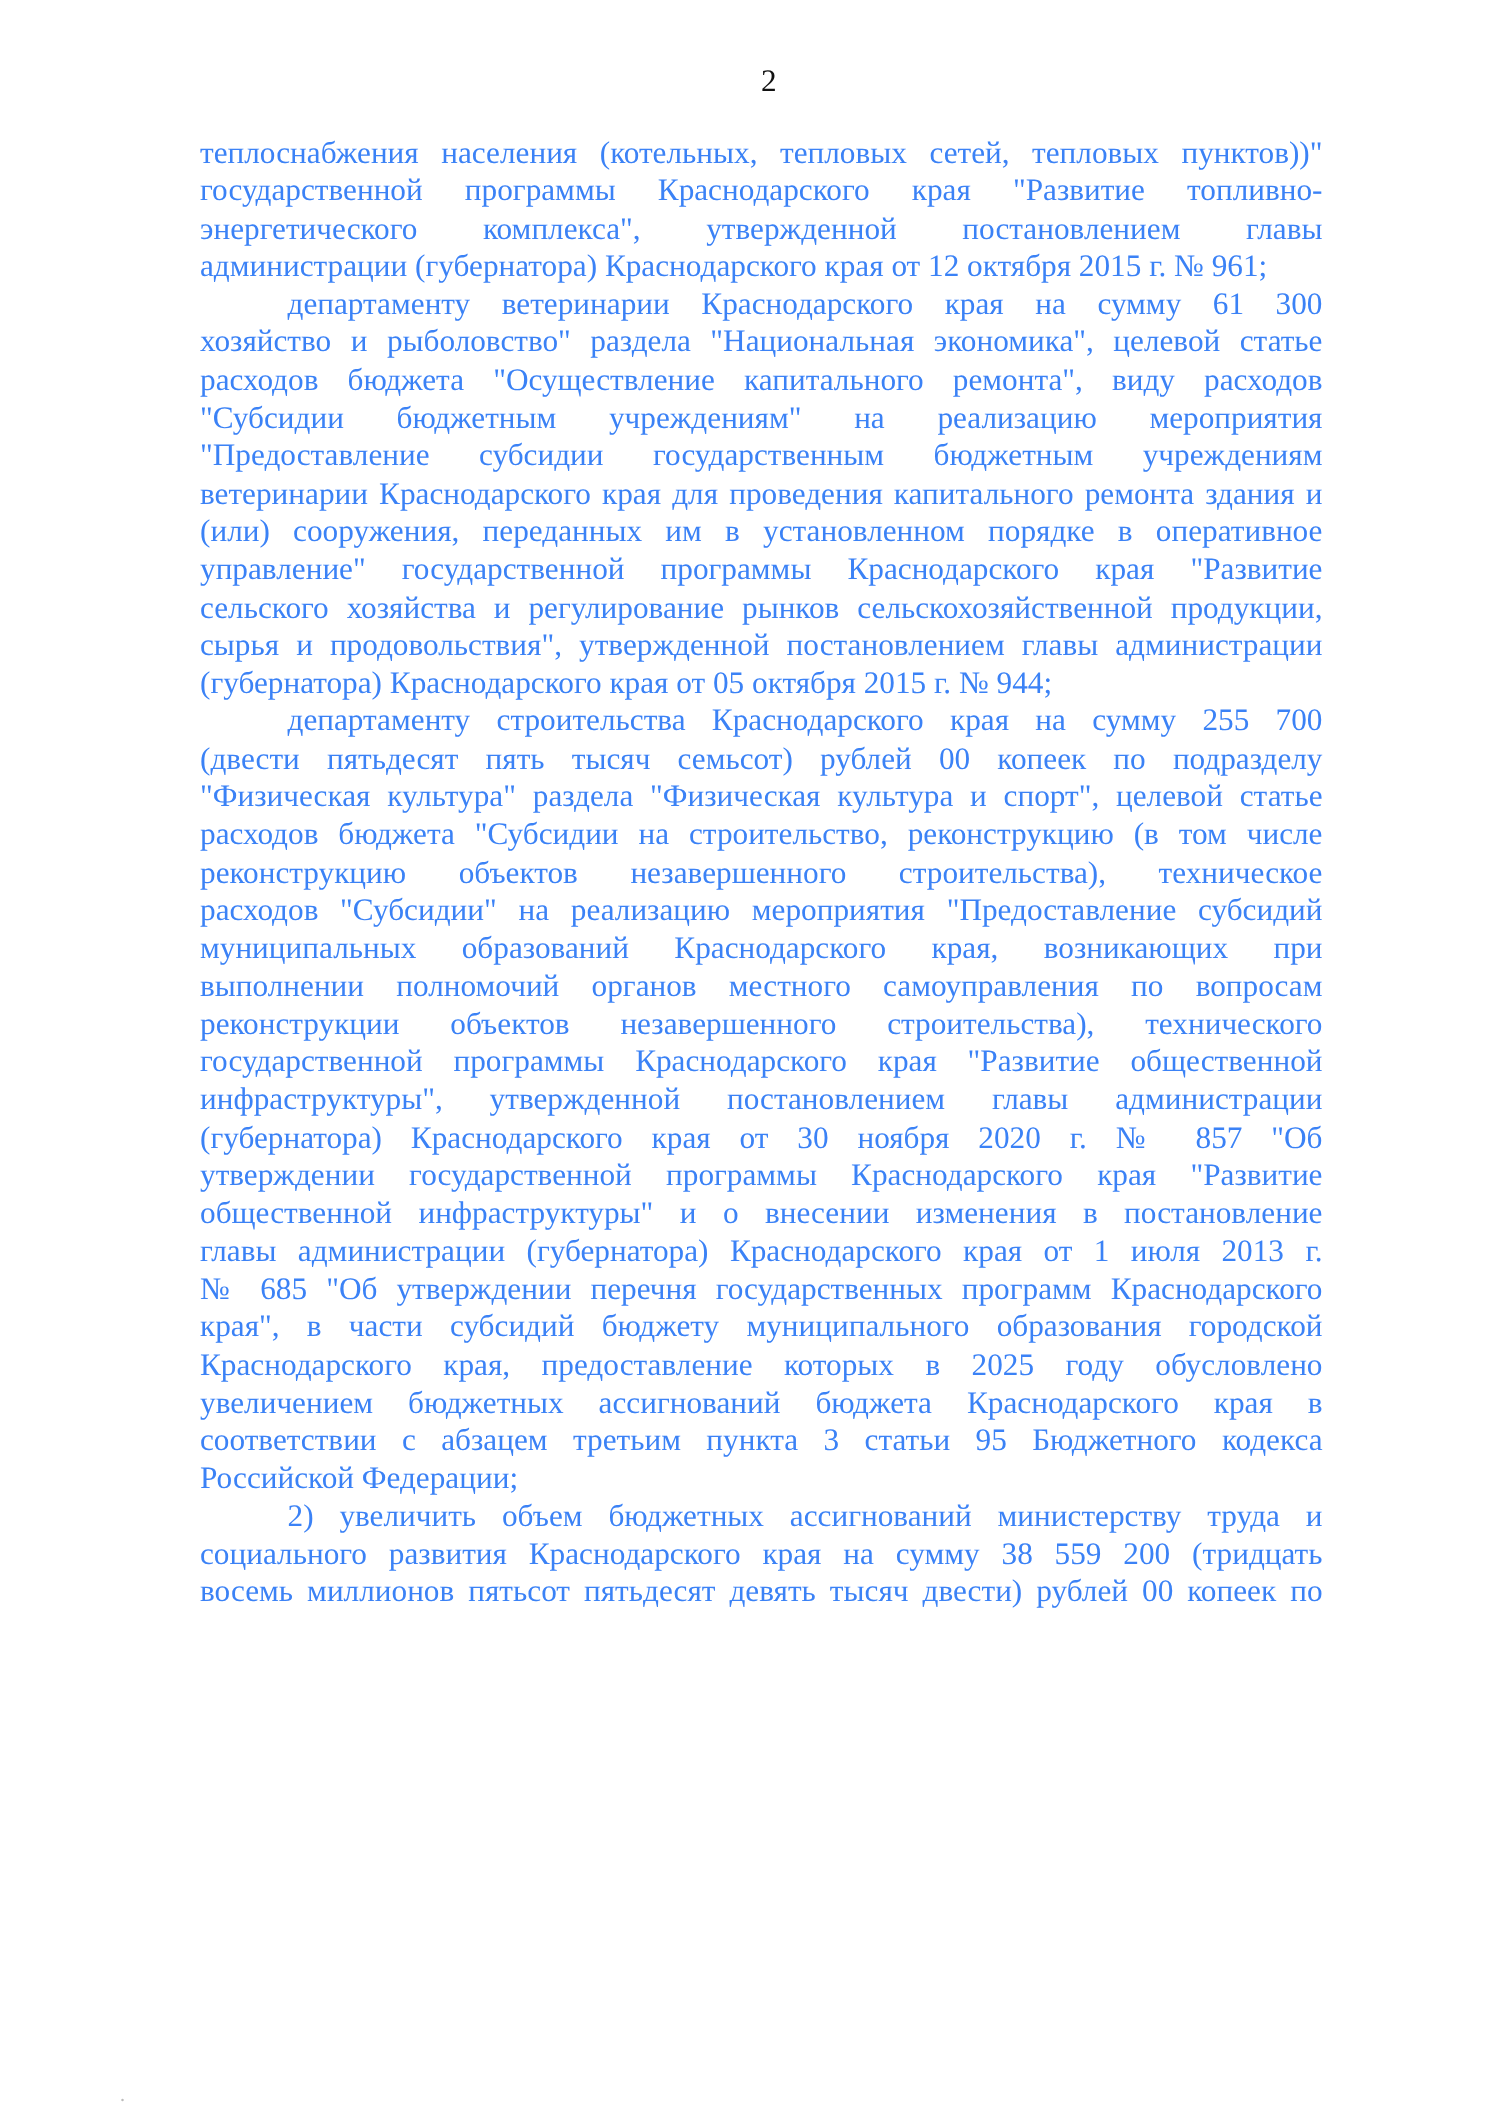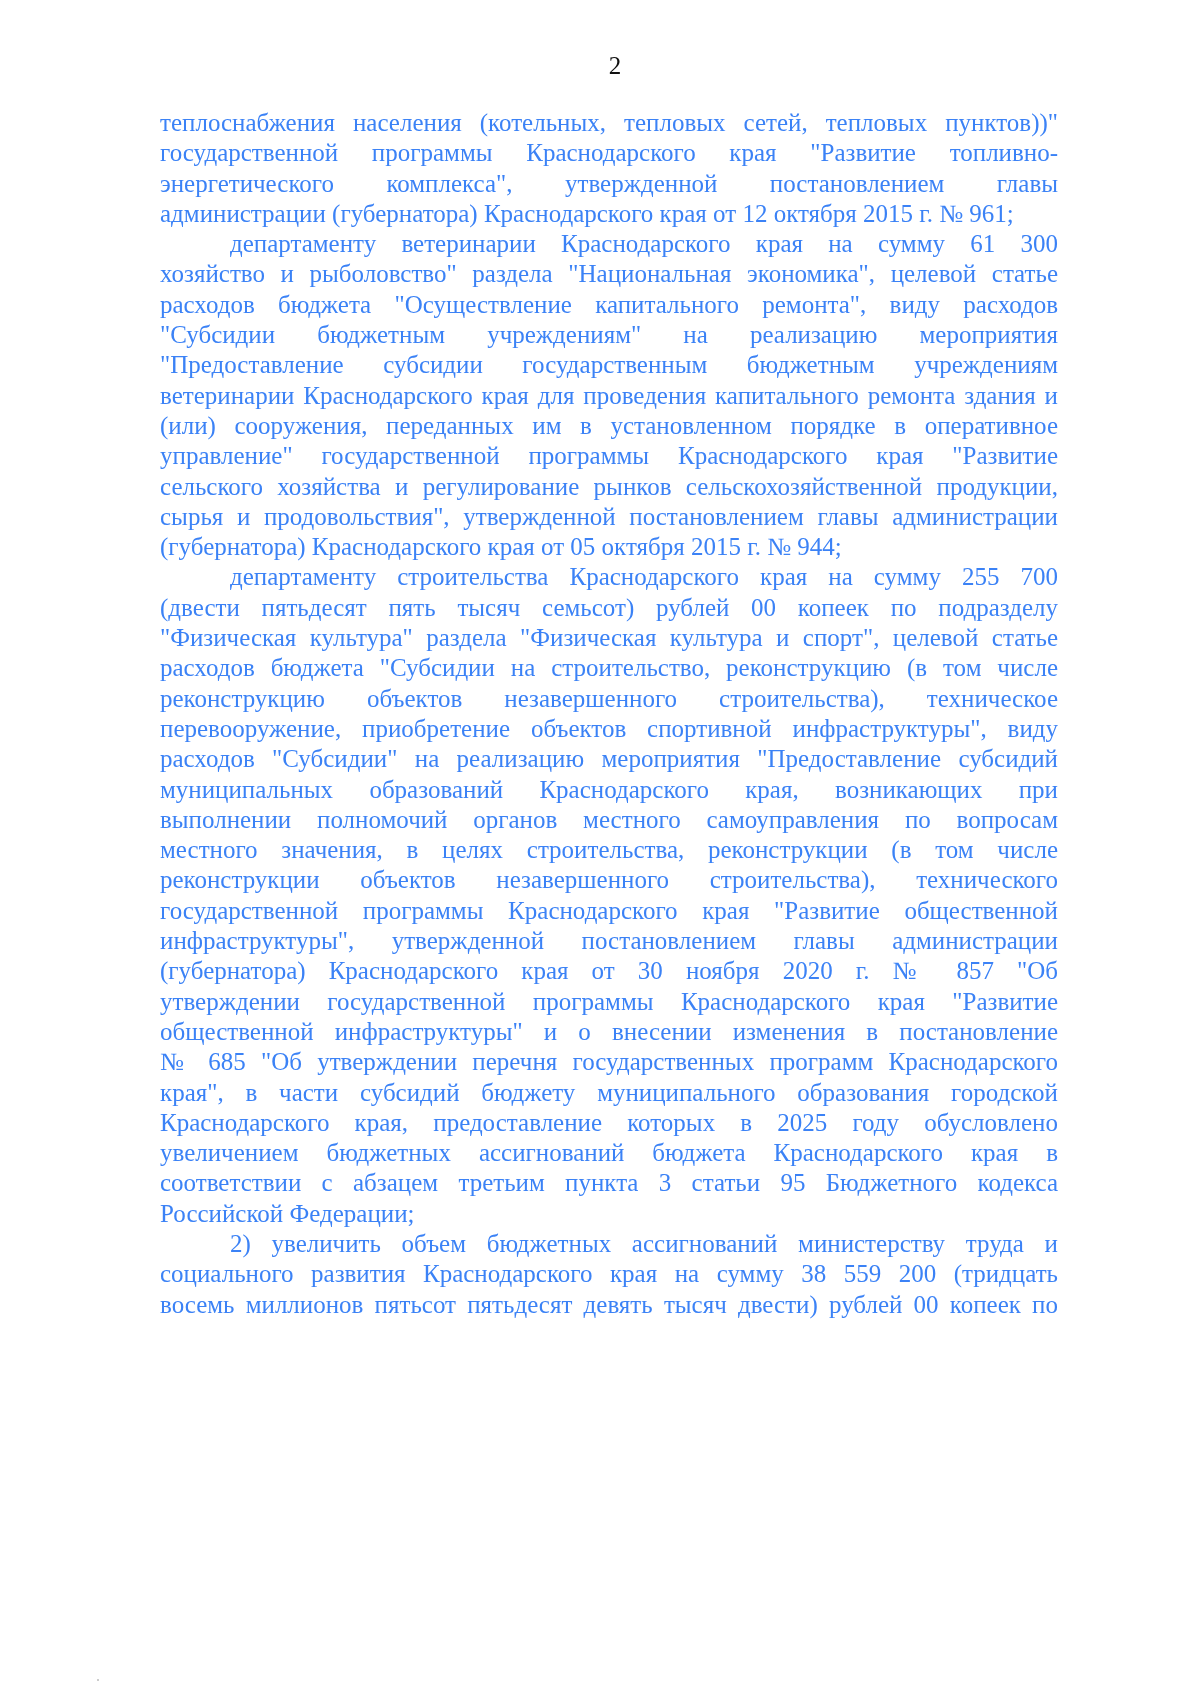--- a/index.html
+++ b/index.html
@@ -56,31 +56,30 @@
       <span class="line">сырья и продовольствия", утвержденной постановлением главы администрации</span>
       <span class="line last">(губернатора) Краснодарского края от 05 октября 2015 г. № 944;</span>
     </div>
 
     <div>
       <span class="line indent">департаменту строительства Краснодарского края на сумму 255 700</span>
       <span class="line">(двести пятьдесят пять тысяч семьсот) рублей 00 копеек по подразделу</span>
       <span class="line">"Физическая культура" раздела "Физическая культура и спорт", целевой статье</span>
       <span class="line">расходов бюджета "Субсидии на строительство, реконструкцию (в том числе</span>
       <span class="line">реконструкцию объектов незавершенного строительства), техническое</span>
-      <span class="line">перевооружение, приобретение объектов спортивной инфраструктуры", виду</span>
       <span class="line">расходов "Субсидии" на реализацию мероприятия "Предоставление субсидий</span>
       <span class="line">муниципальных образований Краснодарского края, возникающих при</span>
       <span class="line">выполнении полномочий органов местного самоуправления по вопросам</span>
-      <span class="line">местного значения, в целях строительства, реконструкции (в том числе</span>
       <span class="line">реконструкции объектов незавершенного строительства), технического</span>
       <span class="line">государственной программы Краснодарского края "Развитие общественной</span>
       <span class="line">инфраструктуры", утвержденной постановлением главы администрации</span>
       <span class="line">(губернатора) Краснодарского края от 30 ноября 2020 г. № 857 "Об</span>
       <span class="line">утверждении государственной программы Краснодарского края "Развитие</span>
       <span class="line">общественной инфраструктуры" и о внесении изменения в постановление</span>
+      <span class="line">главы администрации (губернатора) Краснодарского края от 1 июля 2013 г.</span>
       <span class="line">№ 685 "Об утверждении перечня государственных программ Краснодарского</span>
       <span class="line">края", в части субсидий бюджету муниципального образования городской</span>
       <span class="line">Краснодарского края, предоставление которых в 2025 году обусловлено</span>
       <span class="line">увеличением бюджетных ассигнований бюджета Краснодарского края в</span>
       <span class="line">соответствии с абзацем третьим пункта 3 статьи 95 Бюджетного кодекса</span>
       <span class="line last">Российской Федерации;</span>
     </div>
 
     <div>
       <span class="line indent">2) увеличить объем бюджетных ассигнований министерству труда и</span>

